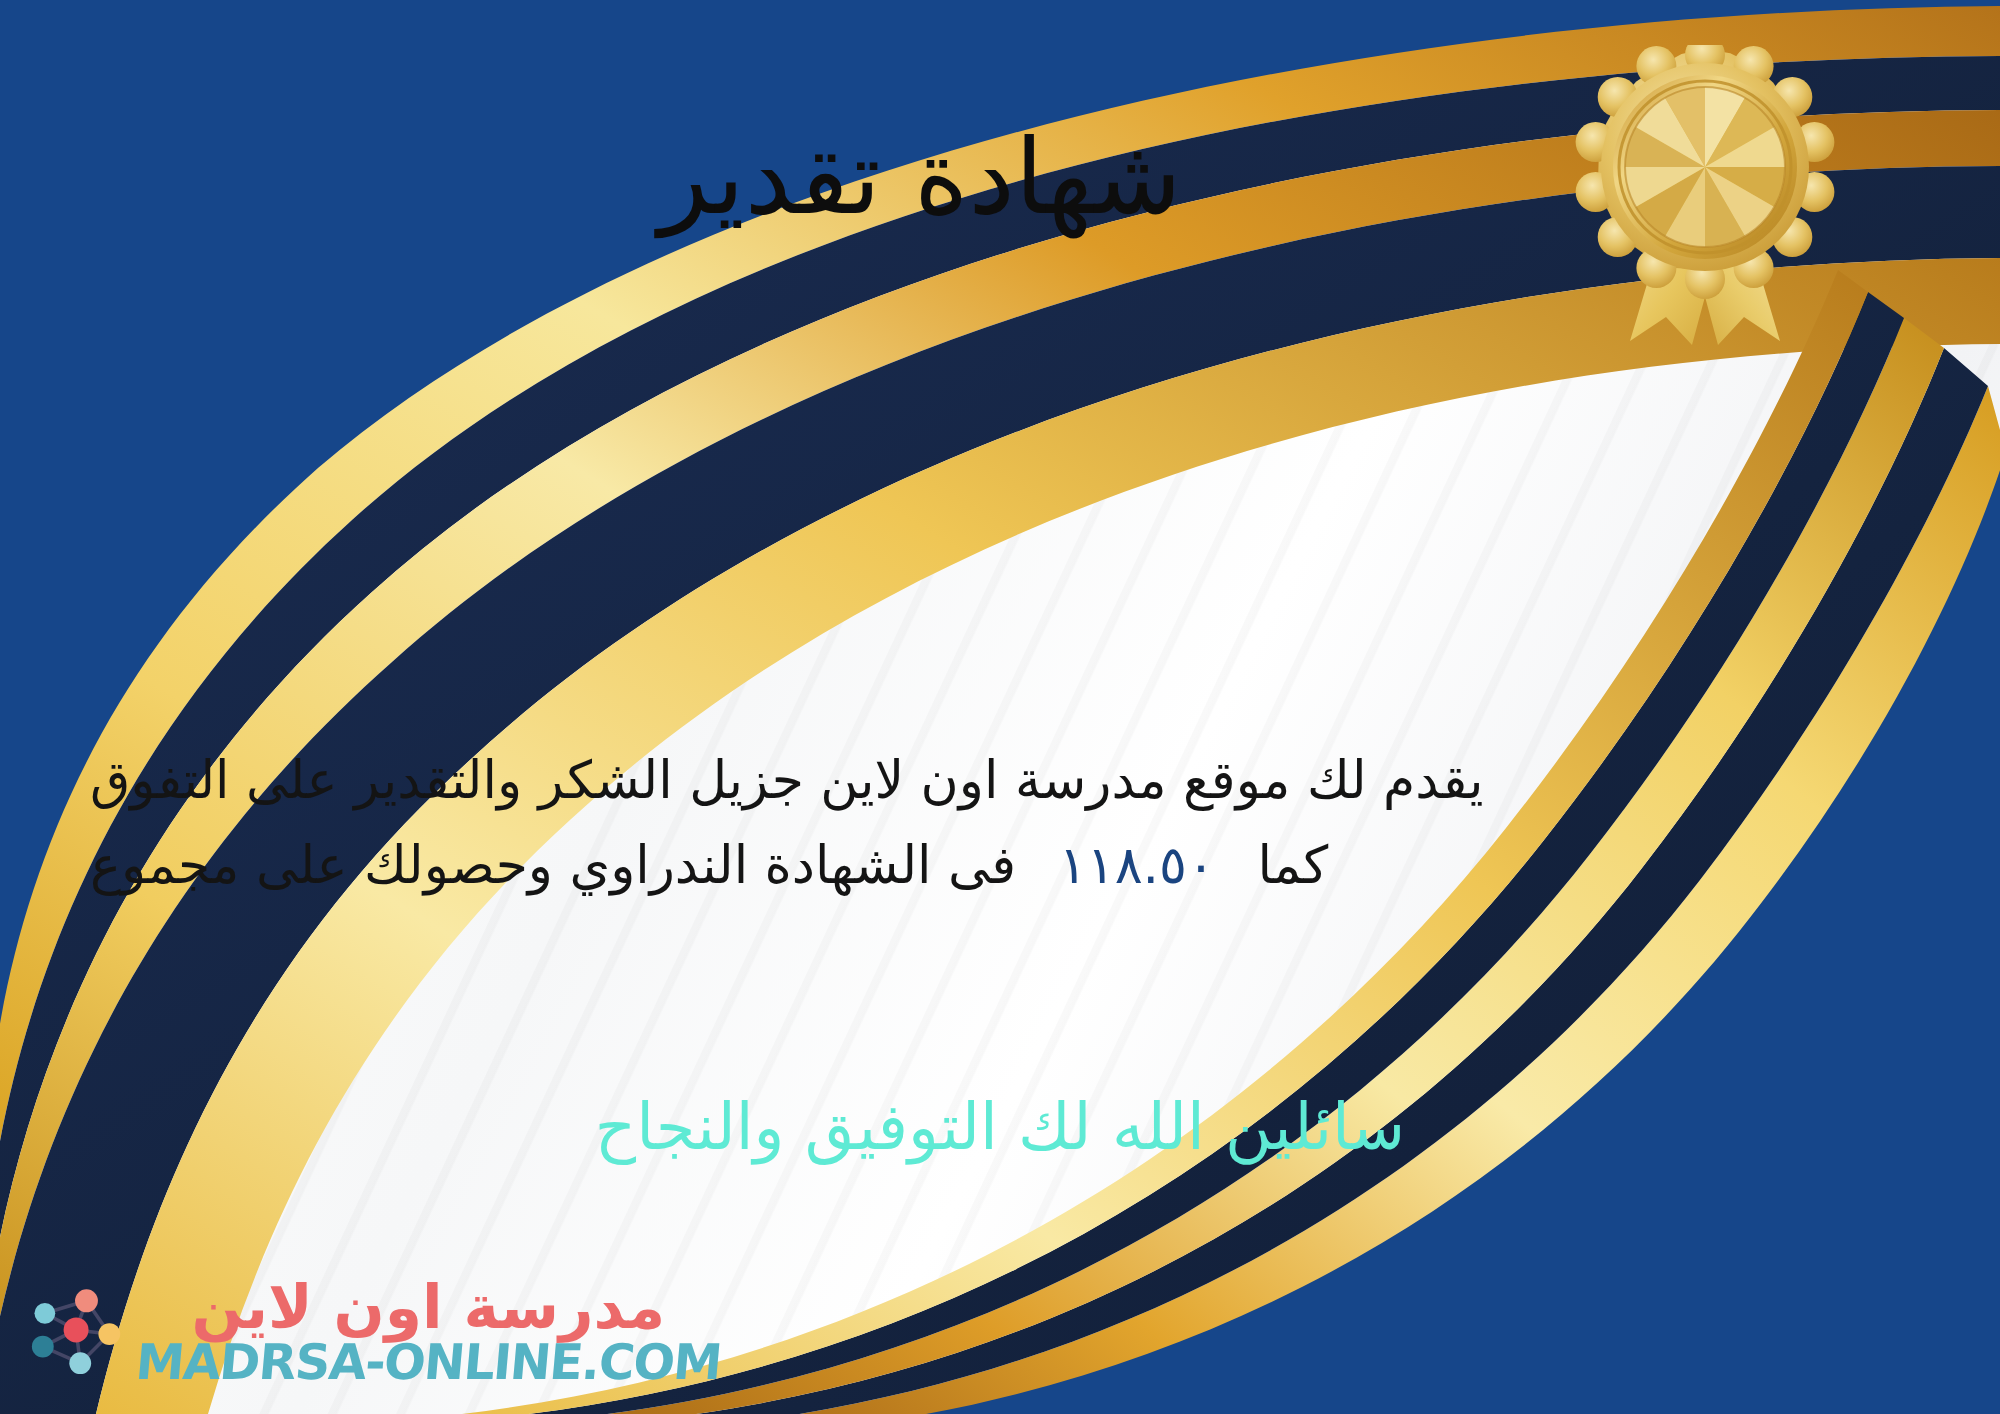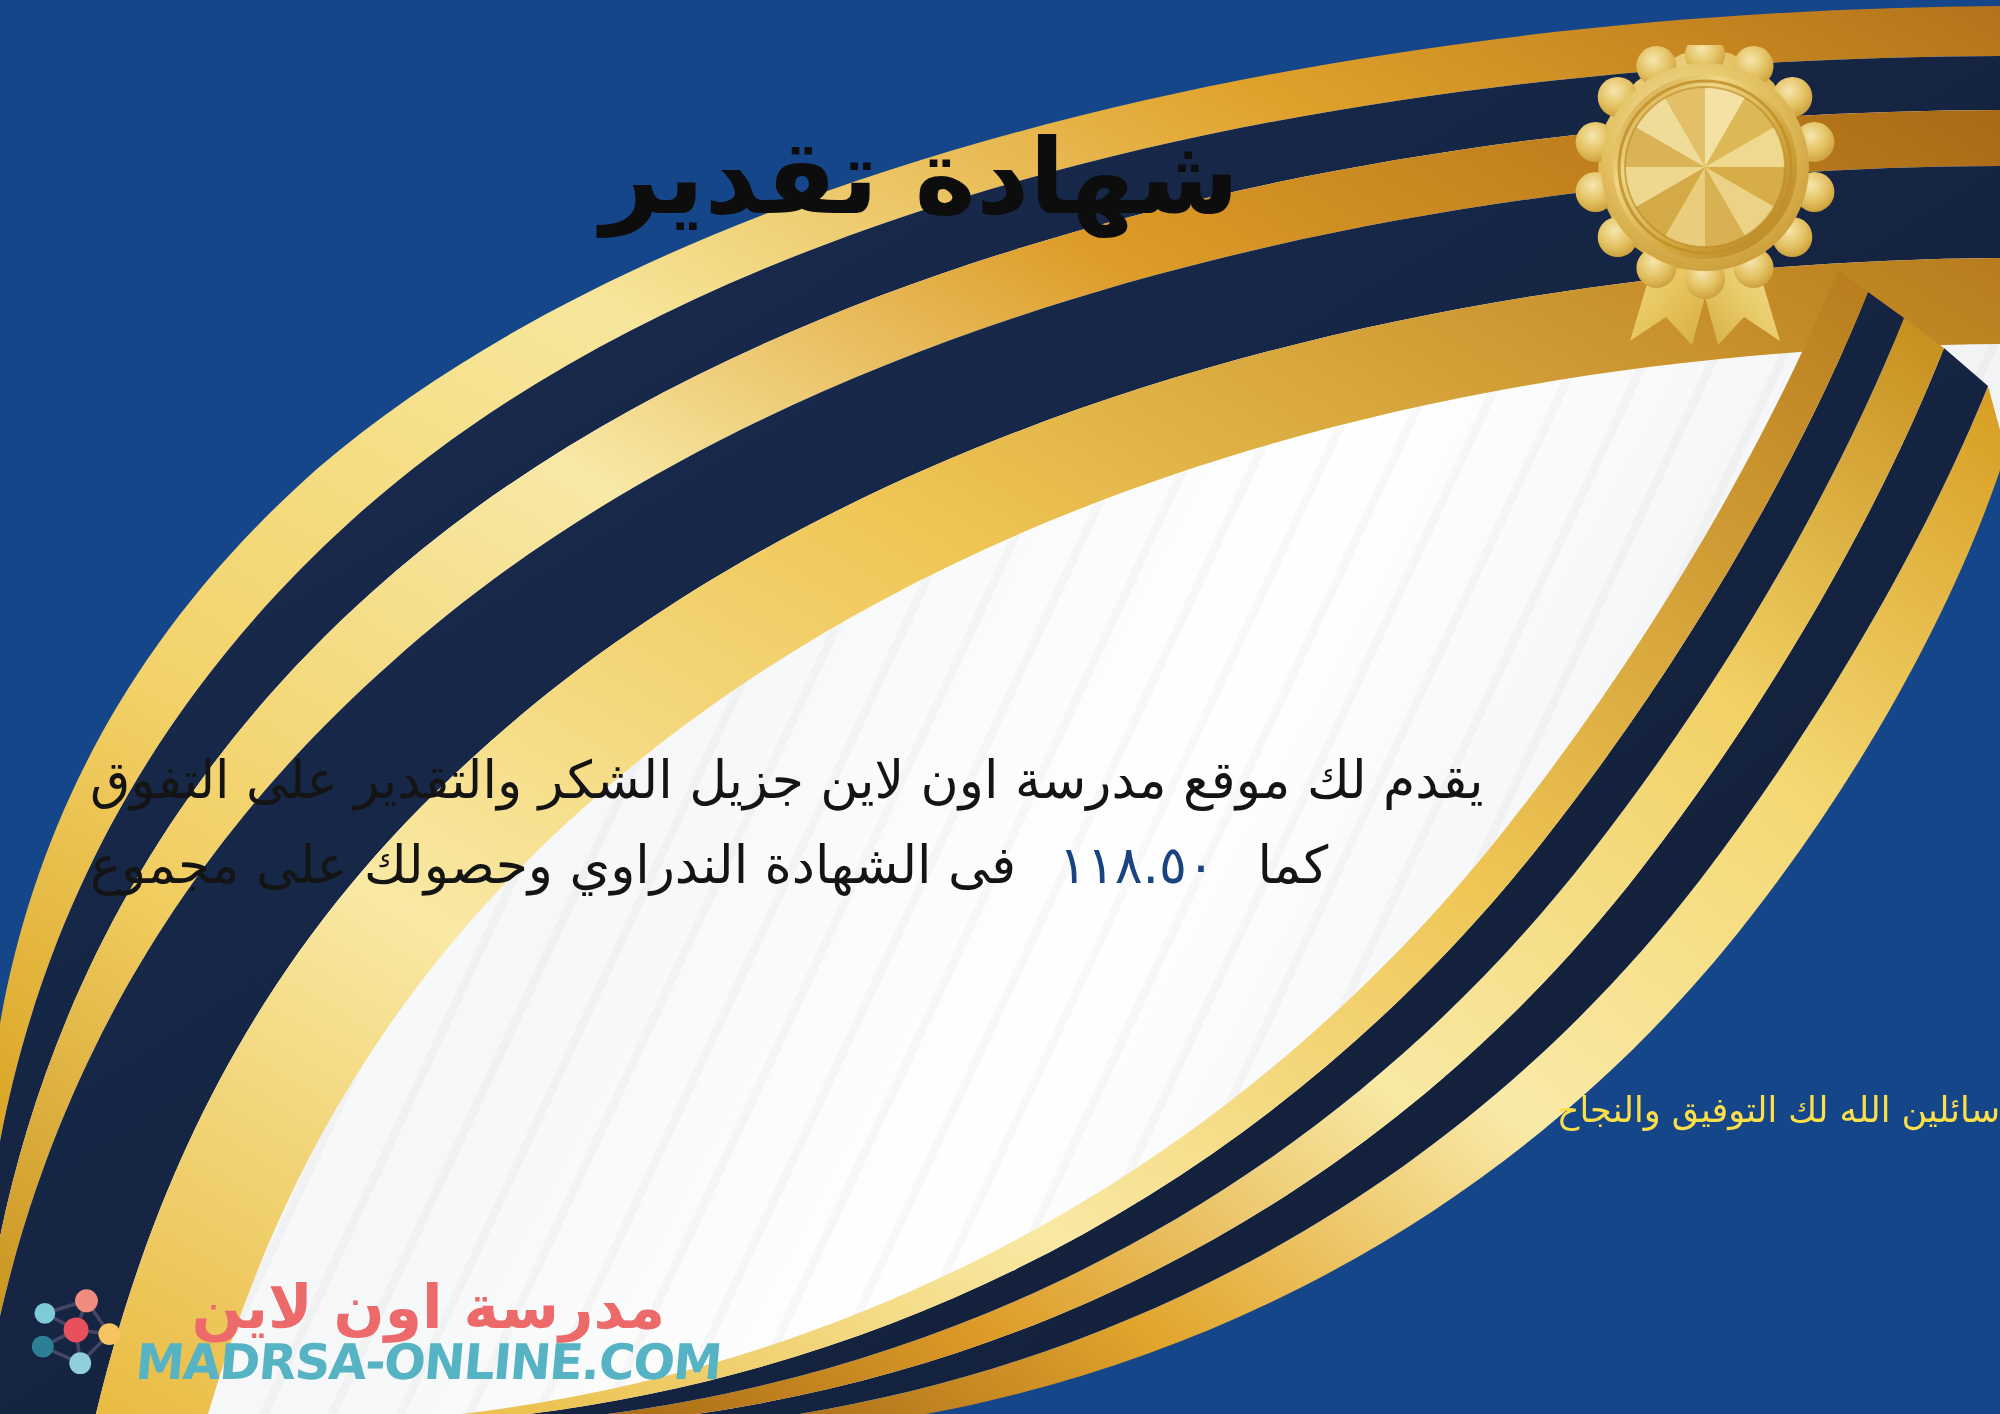--- a/index.html
+++ b/index.html
@@ -48,21 +48,21 @@
     position:absolute;
     inset:0;
     z-index:5;
   }
 
   .title {
     position:absolute;
     top:118px; left:0; right:0;
     text-align:center;
     font-size:104px;
-    font-weight:700;
+    font-weight:400;
     color:#0d0d0d;
     letter-spacing:0px;
     line-height:1.15;
     direction:rtl;
     padding-right:160px;
   }
 
   .student-name {
     position:absolute;
     top:512px; left:0; right:0;
@@ -92,23 +92,23 @@
   .score {
     color:#1a4480;
     font-weight:400;
     letter-spacing:2px;
     padding:0 26px;
   }
 
   .closing-line {
     position:absolute;
     top:1090px; left:0; right:0;
-    text-align:right;
-    font-size:35px;
-    color:#fde047;
+    text-align:center;
+    font-size:64px;
+    color:#5eead4;
     direction:rtl;
   }
 
   
   .logo {
     position:absolute;
     left:22px;
     bottom:26px;
     display:flex;
     flex-direction:row-reverse;

